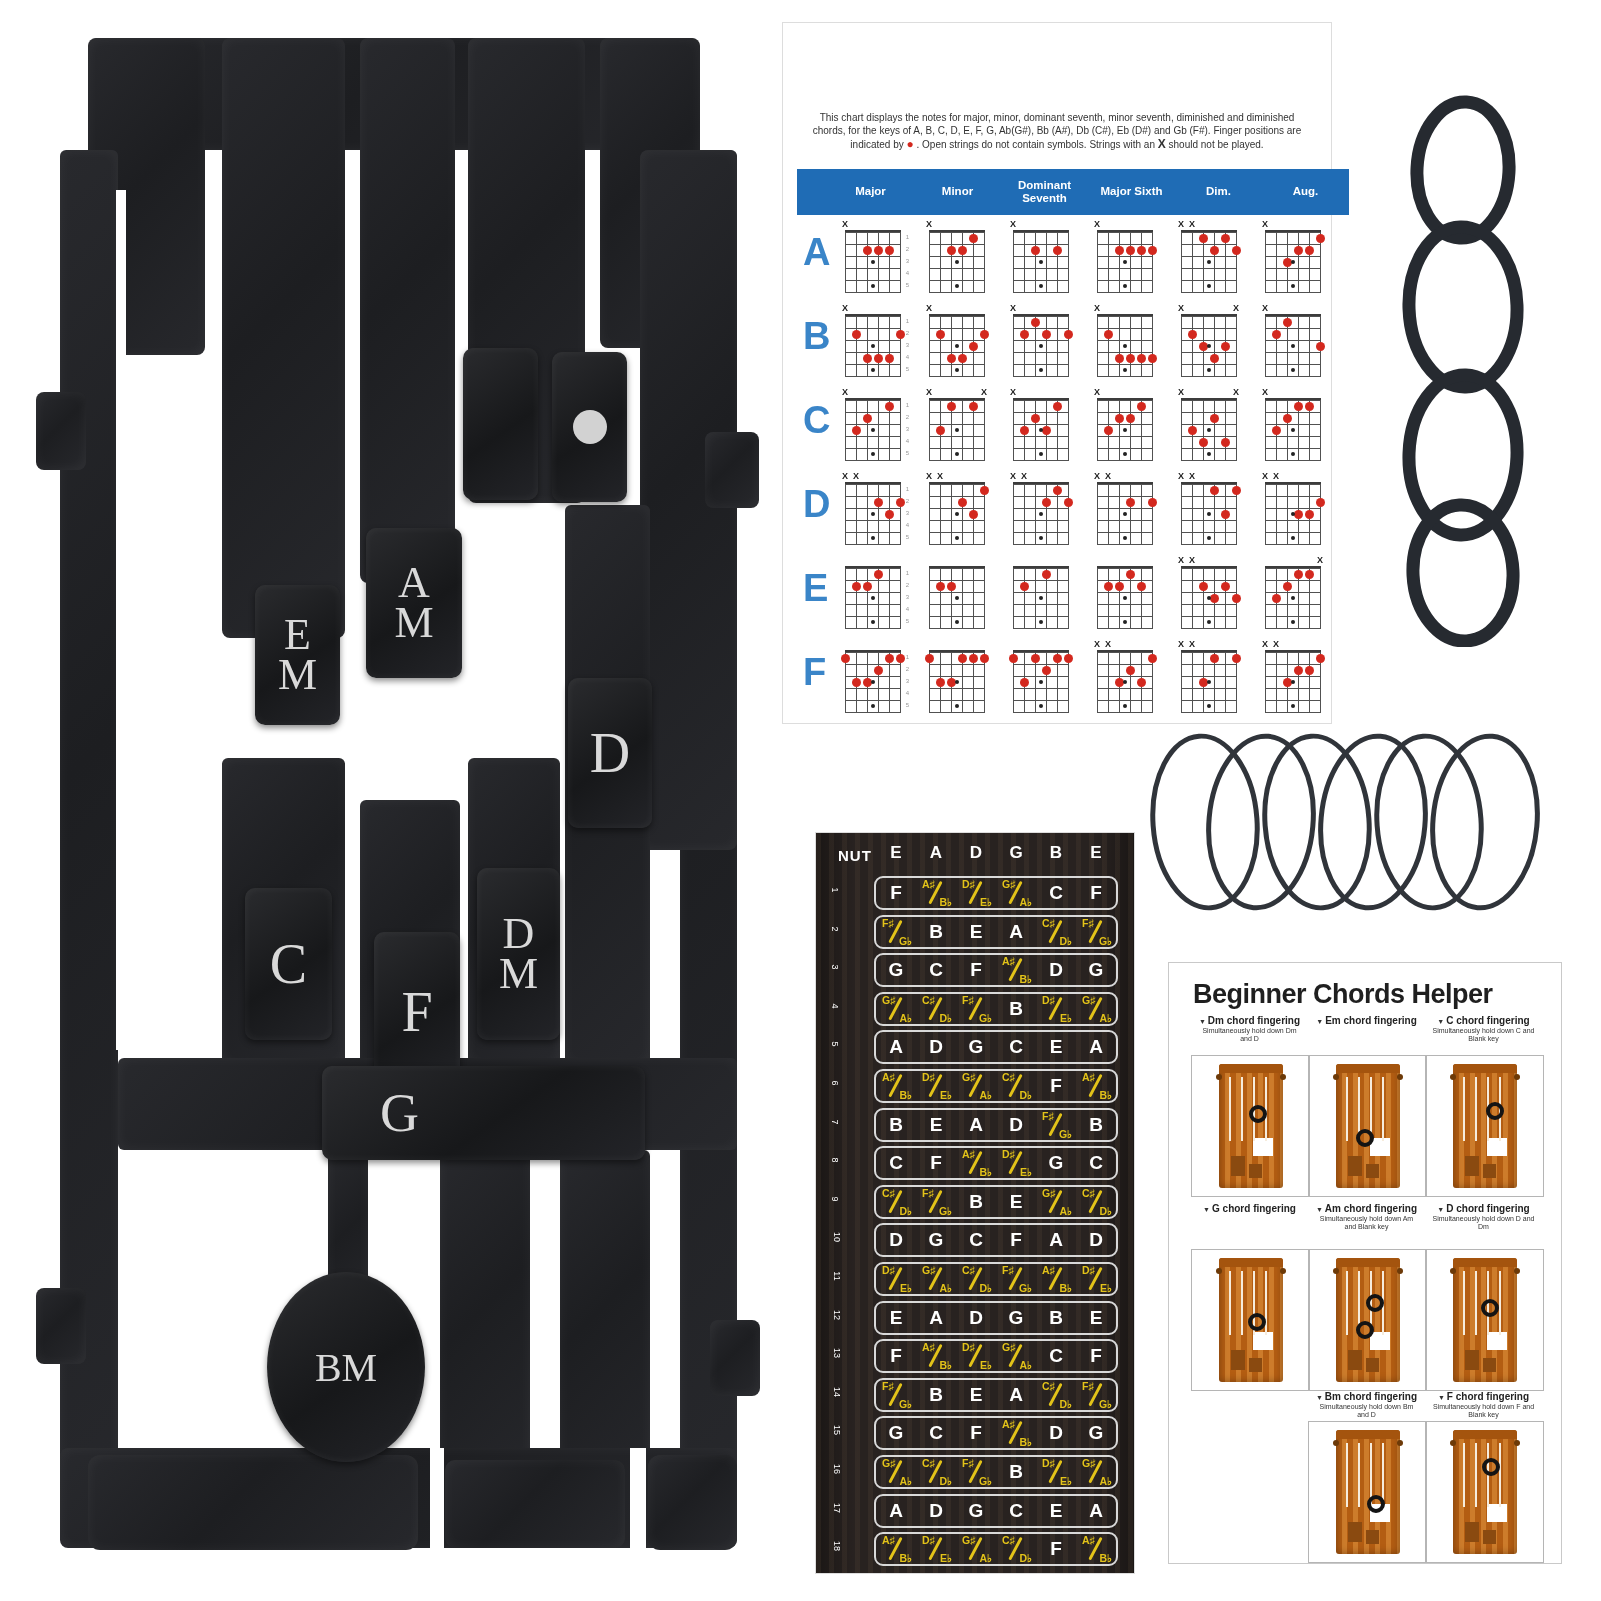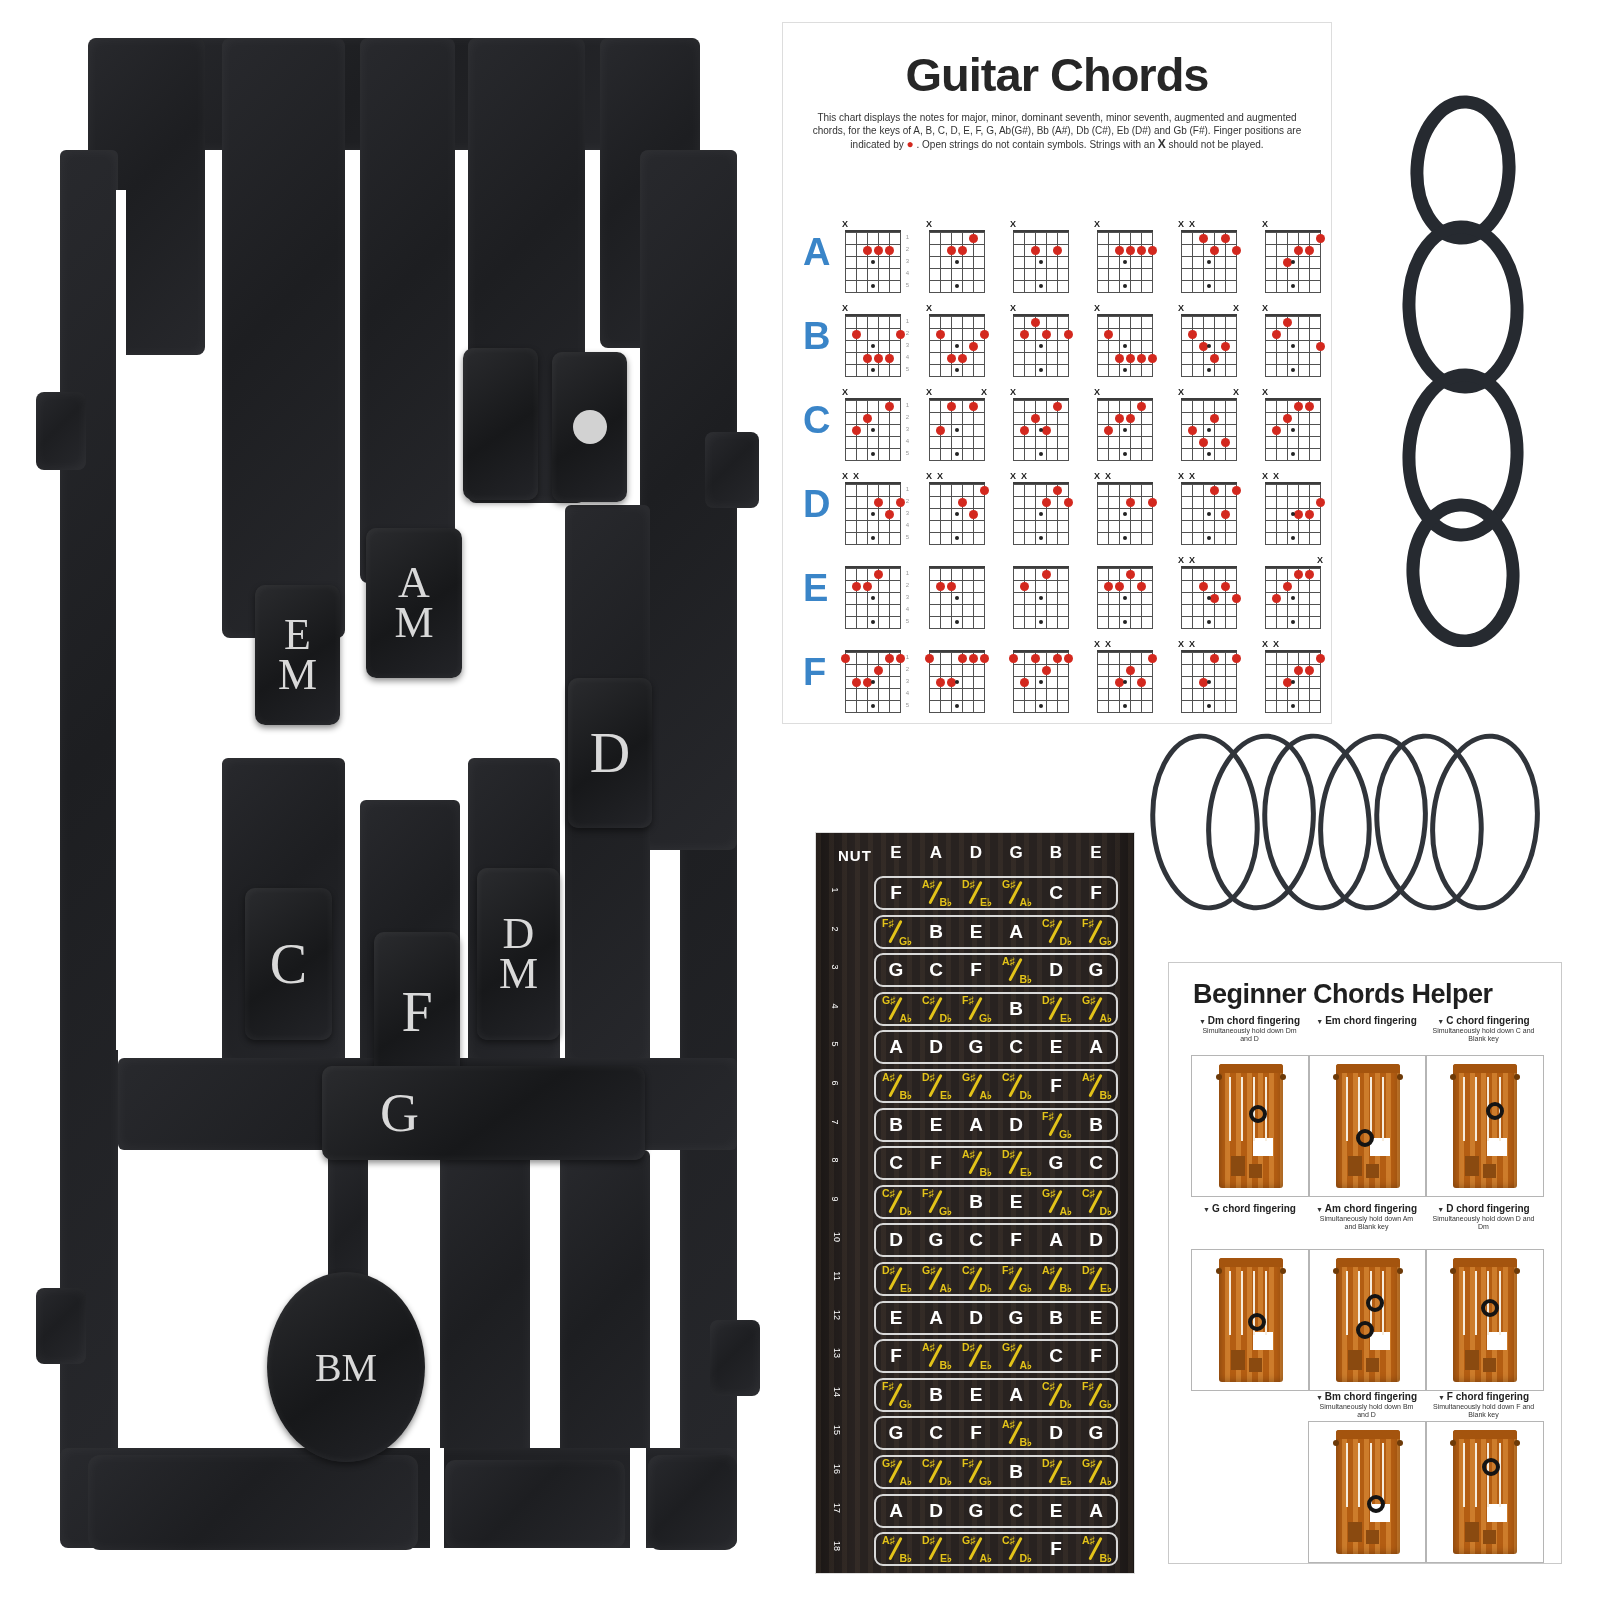--- a/index.html
+++ b/index.html
@@ -140,25 +140,32 @@
       </div>
       <div class="btn" style="left: 322px; top: 1066px; width: 323px; height: 94px; font-size: 54px; justify-content: flex-start; padding-left: 58px; box-sizing: border-box;">
         <span>G</span>
       </div>
       <div class="btn" style="left: 267px; top: 1272px; width: 158px; height: 190px; font-size: 40px; border-radius: 50%;">
         <span>BM</span>
       </div>
     </div>
 
   <div class="card" id="cc-card" style="left:782px;top:22px;width:548px;height:700px">
-    <div class="cc-title" style="top:24px">Guitar Chords</div>
     <div class="abs" id="cc-desc" style="top:88px;left:10px;right:10px">
-        <div class="dl">This chart displays the notes for major, minor, dominant seventh, minor seventh, augmented and augmented</div>
+        <div class="dl">This chart displays the notes for major, minor, dominant seventh, minor seventh, diminished and diminished</div>
         <div class="dl">chords, for the keys of  A, B, C, D, E, F, G, Ab(G#), Bb (A#), Db (C#), Eb (D#) and Gb (F#). Finger positions are</div>
         <div class="dl">indicated by <span class="dotc">●</span> . Open strings do not contain symbols. Strings with an <span class="xc">X</span> should not be played.</div>
+      </div>
+    <div class="cc-band" id="cc-band" style="left: 14px; top: 146px; width: 522px; height: 46px; padding-left: 30px; background: rgb(31, 108, 181);">
+        <b>Major</b>
+        <b>Minor</b>
+        <b>Dominant Seventh</b>
+        <b>Major Sixth</b>
+        <b>Dim.</b>
+        <b>Aug.</b>
       </div>
     <div id="cc-rows">
         <div class="crow" style="left: 20px; top: 196px;">
           <div class="ckey" style="color: rgb(58, 133, 200);">A</div>
           <div class="cd">
             <div class="xrow">
               <span class="xm" style="left: -3px;">X</span>
             </div>
             <div class="cgrid">
               <i class="dt" style="background: rgb(211, 40, 30); left: 18px; top: 14px;"></i>

